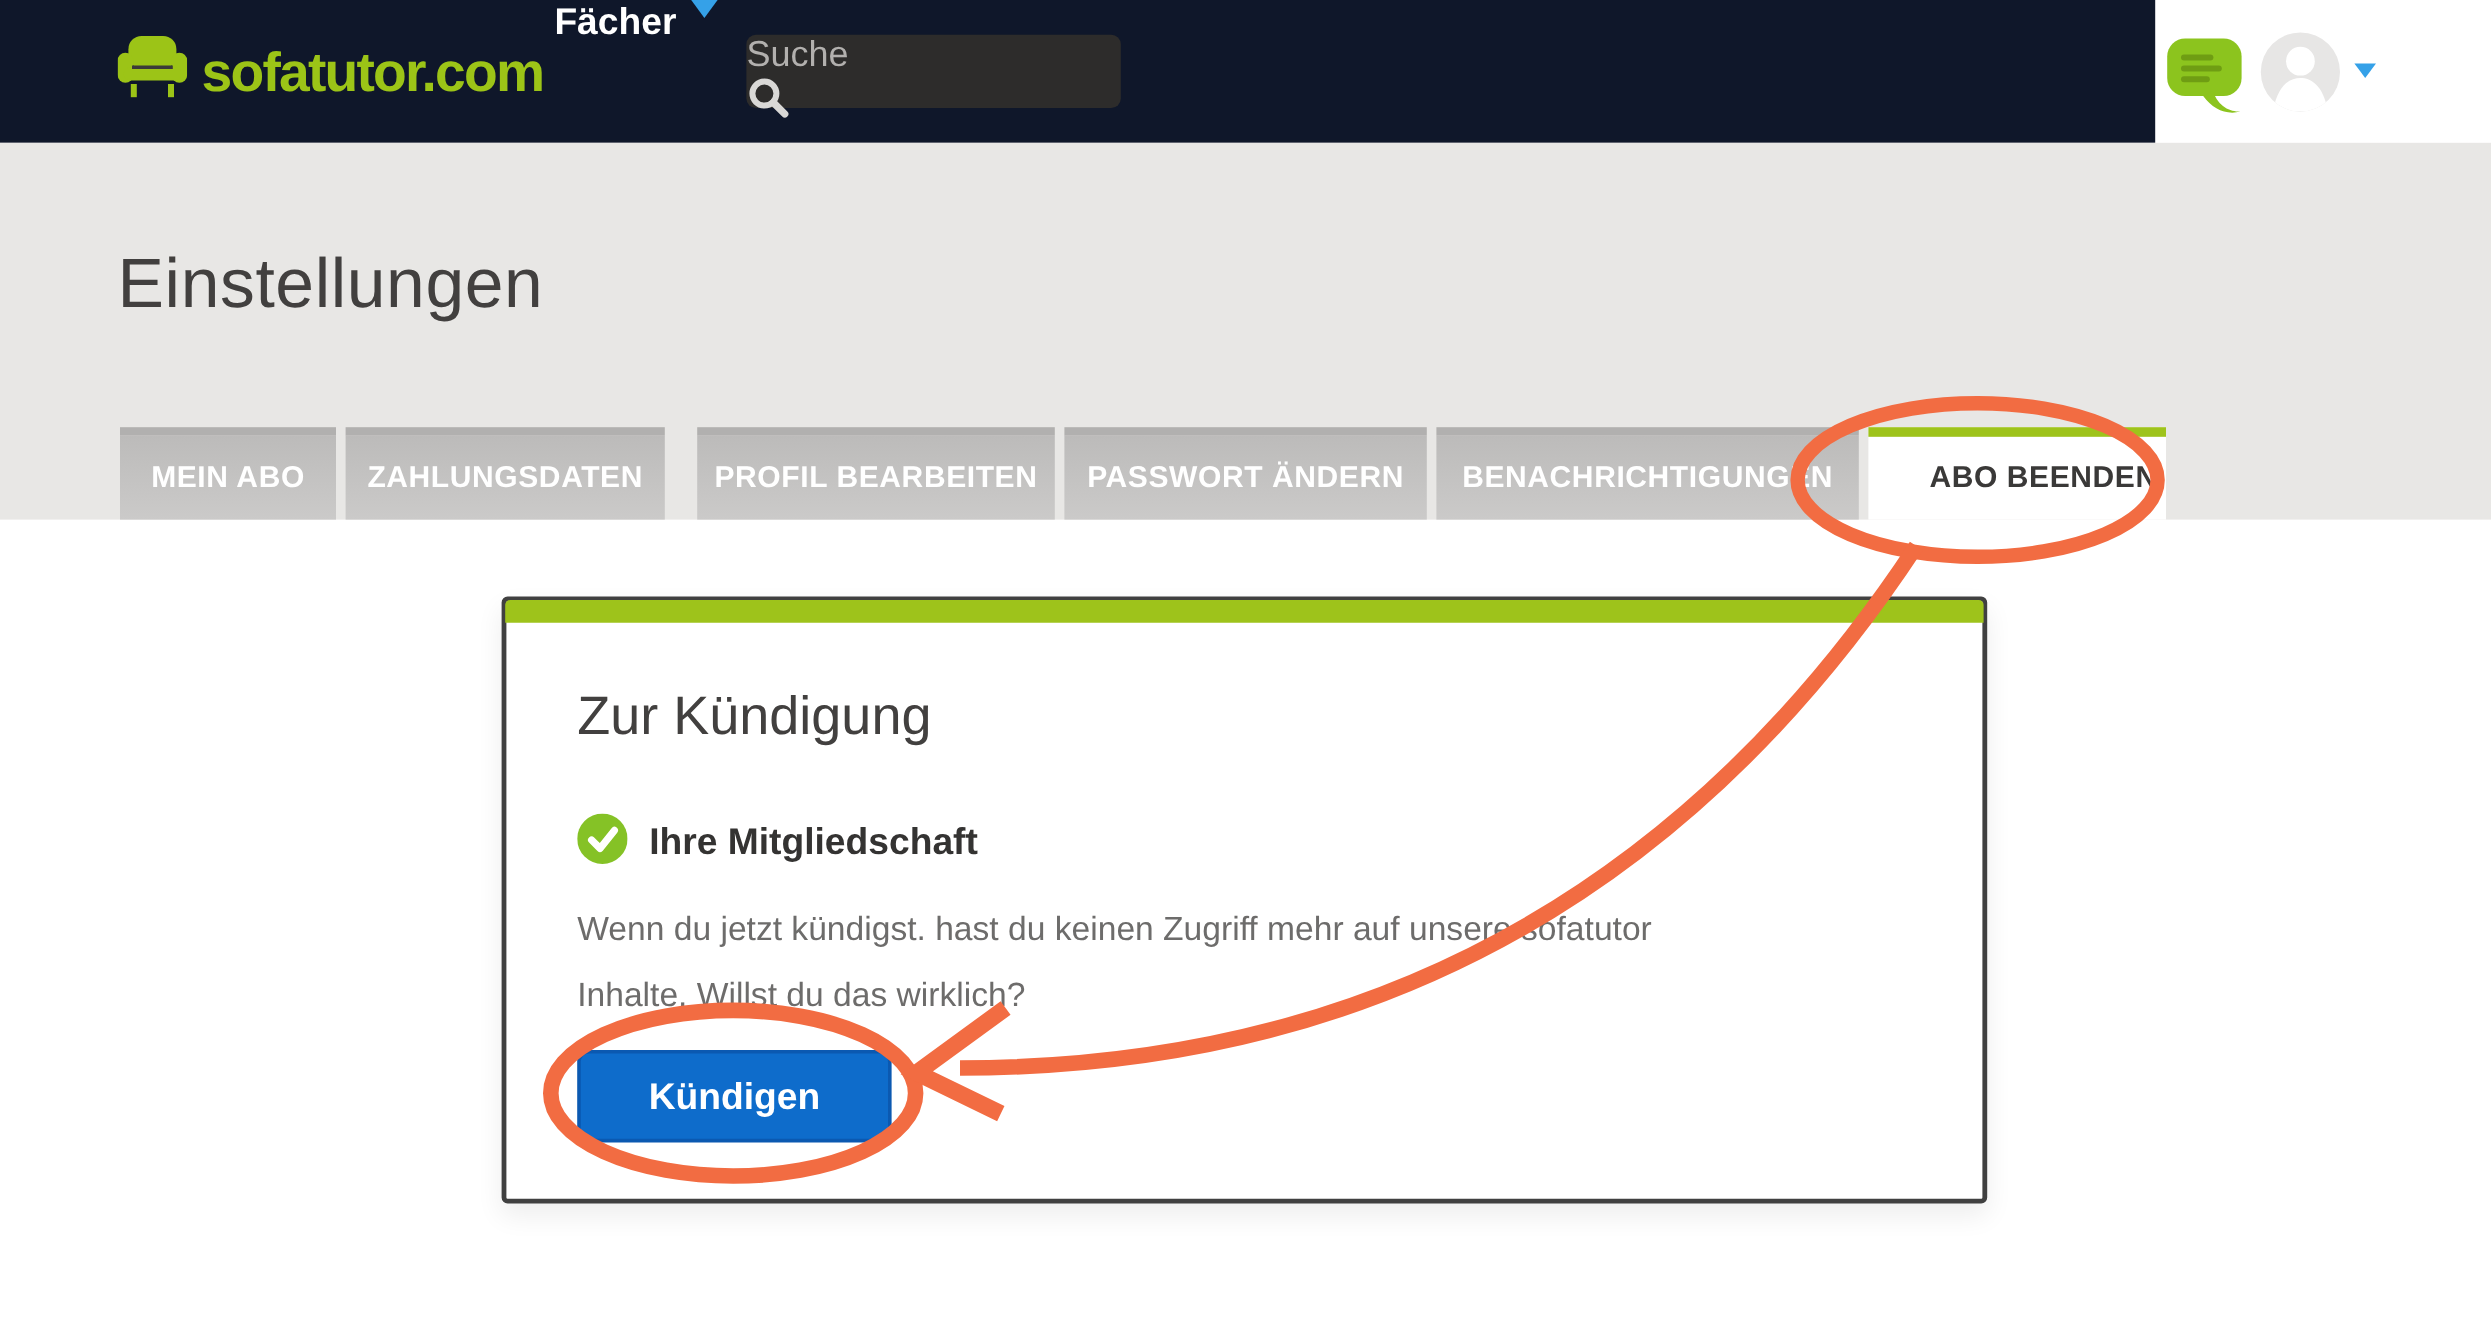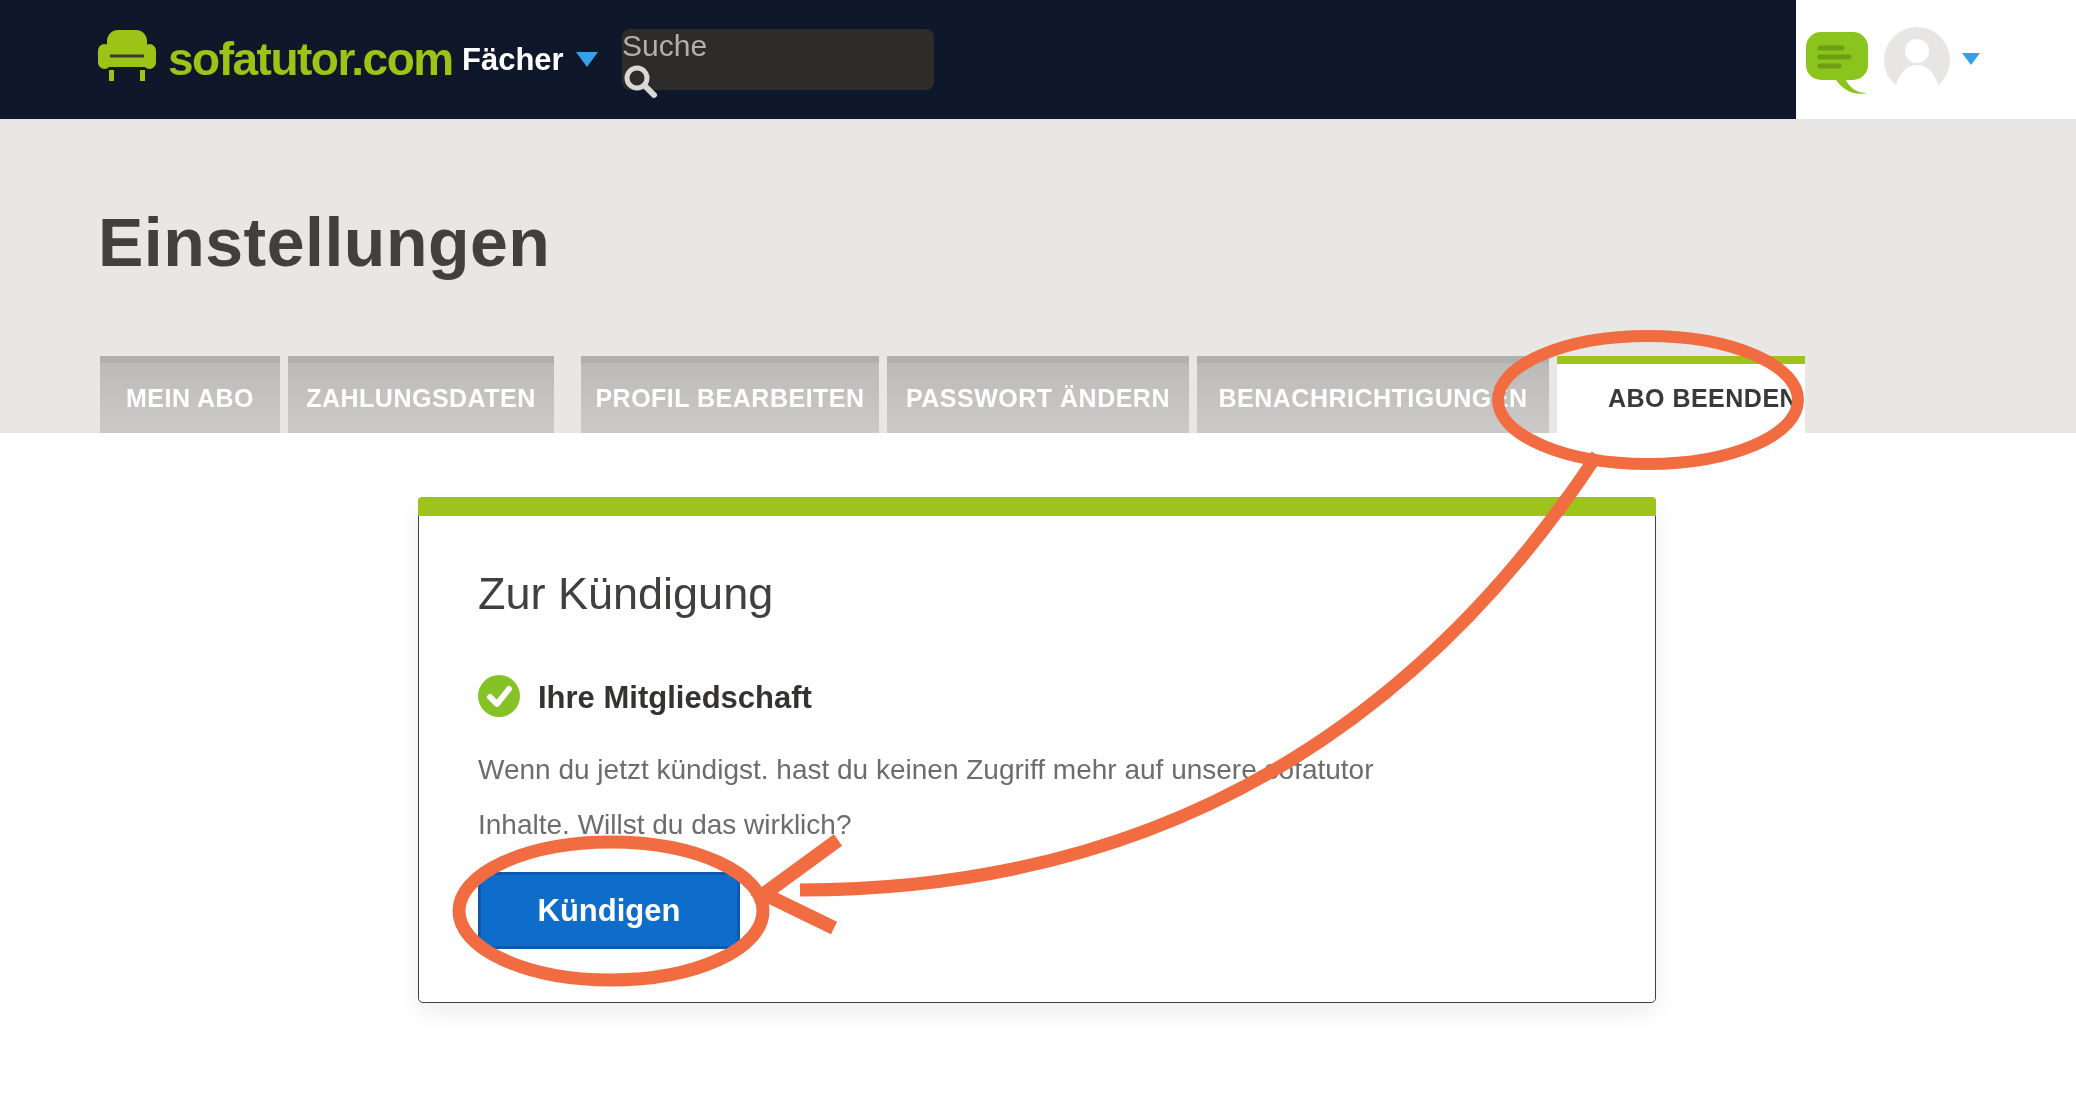--- a/index.html
+++ b/index.html
@@ -18,21 +18,21 @@
   }
   .brand {
     position:absolute; left:98px; top:28px;
     display:flex; align-items:center; gap:12px; cursor:pointer;
   }
   .brand-text {
     font-size:46px; font-weight:600; color:#9cc417; letter-spacing:-1.5px;
   }
   .menu-item {
     position:absolute; left:462px; top:0; height:119px;
-    display:flex; align-items:center; gap:12px;
+    display:flex; gap:12px;
     color:#ffffff; font-size:31px; font-weight:700; cursor:pointer;
   }
   .tri-down {
     width:0; height:0;
     border-left:11px solid transparent; border-right:11px solid transparent;
     border-top:15px solid #35a1e8;
   }
   .tri-down.small { border-left-width:9px; border-right-width:9px; border-top-width:12px; }
   .search-box {
     position:absolute; left:622px; top:29px; width:312px; height:61px;
@@ -52,21 +52,21 @@
   }
   .account-caret { position:absolute; left:1962px; top:53px; }
 
   
   .hero {
     position:absolute; top:119px; left:0; width:2076px; height:314px;
     background:#e8e7e5;
   }
   .page-title {
     position:absolute; left:98px; top:84px;
-    font-size:68px; font-weight:700; color:#42403f; letter-spacing:0.5px;
+    font-size:58px; font-weight:400; color:#42403f; letter-spacing:0.5px;
   }
 
   
   .tabs {
     position:absolute; left:100px; bottom:0;
     display:flex; gap:8px;
   }
   .tab {
     height:77px; display:flex; align-items:center; justify-content:center;
     font-size:25px; font-weight:700; letter-spacing:0.5px; color:#ffffff;
@@ -84,21 +84,21 @@
     border-top:8px solid #9ec31b;
     background:#ffffff;
     color:#3a3938;
     padding-left:44px;
   }
 
   
   .card {
     position:absolute; left:418px; top:497px; width:1238px; height:506px;
     background:#ffffff;
-    border:1px solid #404040;
+    border:4px solid #404040;
     border-radius:5px;
     box-shadow:0 10px 22px rgba(0,0,0,0.07);
   }
   .card-topbar {
     height:19px; background:#9ec31b;
     border-radius:4px 4px 0 0;
     margin:-1px -1px 0 -1px;
   }
   .card-heading {
     margin:52px 0 0 59px;

